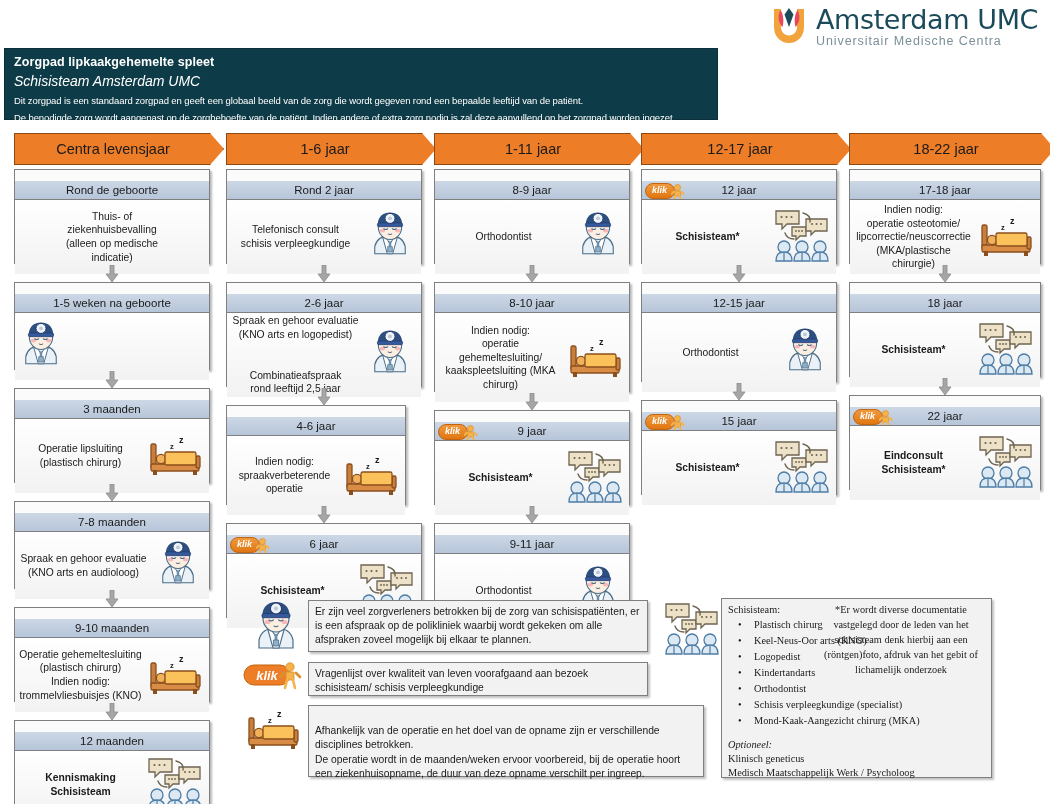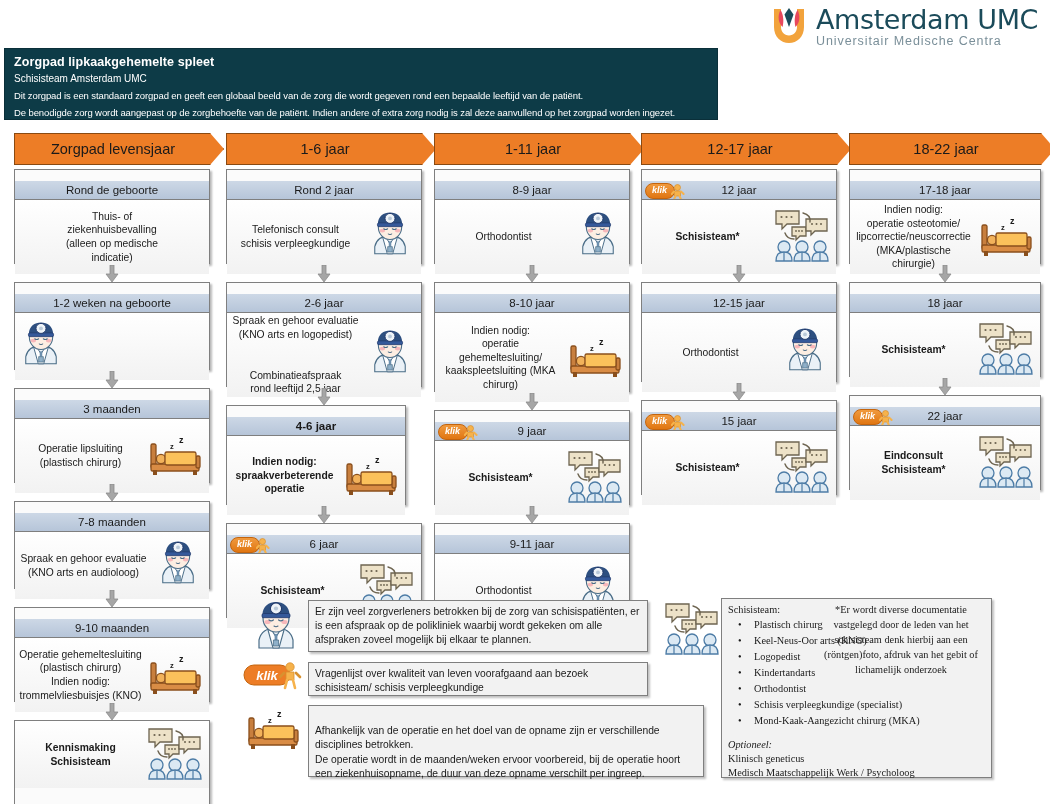--- a/index.html
+++ b/index.html
@@ -34,21 +34,21 @@
   
   .banner {
     position: absolute; left: 4px; top: 48px;
     width: 714px; height: 72px;
     background: #0d3b47;
     border: 1px solid #0a2f39;
     padding: 6px 9px 4px 9px;
     color: #ffffff;
   }
   .banner-title { font-size: 12.5px; font-weight: bold; letter-spacing: 0.1px; }
-  .banner-sub { font-size: 10px; margin-top: 4px; }
+  .banner-sub { font-size: 14px; font-style: italic; margin-top: 4px; }
   .banner-line { font-size: 9.5px; margin-top: 6px; letter-spacing: -0.1px; }
 
   
   .col-head {
     position: absolute; height: 32px;
     background: #ED7D26;
     border: 1px solid #8a4a12;
     color: #1a1a1a; font-size: 14.5px;
     display: flex; align-items: center; justify-content: center;
     clip-path: polygon(0 0, calc(100% - 14px) 0, 100% 50%, calc(100% - 14px) 100%, 0 100%);
@@ -146,38 +146,38 @@
 
   <div class="banner">
     <div class="banner-title">Zorgpad lipkaakgehemelte spleet</div>
     <div class="banner-sub">Schisisteam Amsterdam UMC</div>
     <div class="banner-line">Dit zorgpad is een standaard zorgpad en geeft een globaal beeld van de zorg die wordt gegeven rond een bepaalde leeftijd van de patiënt.</div>
     <div class="banner-line">De benodigde zorg wordt aangepast op de zorgbehoefte van de patiënt. Indien andere of extra zorg nodig is zal deze aanvullend op het zorgpad worden ingezet.</div>
   </div>
 
   <div id="flow">
       <div class="col-head" style="left: 14px; top: 133px; width: 210px;">
-        <span>Zorgpad levensjaar</span>
+        <span>Centra levensjaar</span>
       </div>
       <div class="pbox" style="left: 14px; top: 169px; width: 196px; height: 95px;">
         <div class="pbox-head">
           <span>Rond de geboorte</span>
         </div>
         <div class="pbox-body">
           <div class="pbox-text">Thuis- of<br>ziekenhuisbevalling<br>(alleen op medische<br>indicatie)</div>
         </div>
       </div>
       <div class="arrow" style="left: 105px; top: 265px;">
         <svg width="14" height="17" viewBox="0 0 14 17">
           <use href="#ico-arrow"></use>
         </svg>
       </div>
       <div class="pbox" style="left: 14px; top: 282px; width: 196px; height: 88px;">
         <div class="pbox-head">
-          <span>1-2 weken na geboorte</span>
+          <span>1-5 weken na geboorte</span>
         </div>
         <div class="pbox-body">
           <div class="pbox-icon"><svg width="52" height="52" viewBox="0 0 58 58">
               <use href="#ico-doctor"></use>
             </svg></div>
         </div>
       </div>
       <div class="arrow" style="left: 105px; top: 371px;">
         <svg width="14" height="17" viewBox="0 0 14 17">
           <use href="#ico-arrow"></use>
@@ -225,20 +225,23 @@
               <use href="#ico-bed"></use>
             </svg></div>
         </div>
       </div>
       <div class="arrow" style="left: 105px; top: 703px;">
         <svg width="14" height="17" viewBox="0 0 14 17">
           <use href="#ico-arrow"></use>
         </svg>
       </div>
       <div class="pbox" style="left: 14px; top: 720px; width: 196px; height: 88px;">
+        <div class="pbox-head">
+          <span>12 maanden</span>
+        </div>
         <div class="pbox-body">
           <div class="pbox-text bold">Kennismaking<br>Schisisteam</div>
           <div class="pbox-icon"><svg width="58" height="56" viewBox="0 0 58 56">
               <use href="#ico-team"></use>
             </svg></div>
         </div>
       </div>
       <div class="col-head" style="left: 226px; top: 133px; width: 210px;">
         <span>1-6 jaar</span>
       </div>
@@ -267,21 +270,21 @@
           <div class="pbox-icon"><svg width="52" height="52" viewBox="0 0 58 58">
               <use href="#ico-doctor"></use>
             </svg></div>
         </div>
       </div>
       <div class="arrow" style="left: 317px; top: 388px;">
         <svg width="14" height="17" viewBox="0 0 14 17">
           <use href="#ico-arrow"></use>
         </svg>
       </div>
-      <div class="pbox" style="left: 226px; top: 405px; width: 180px; height: 100px; font-weight: bold;">
+      <div class="pbox" style="left: 226px; top: 405px; width: 180px; height: 100px;">
         <div class="pbox-head">
           <span>4-6 jaar</span>
         </div>
         <div class="pbox-body">
           <div class="pbox-text">Indien nodig:<br>spraakverbeterende<br>operatie</div>
           <div class="pbox-icon"><svg width="58" height="48" viewBox="0 0 58 48">
               <use href="#ico-bed"></use>
             </svg></div>
         </div>
       </div>

